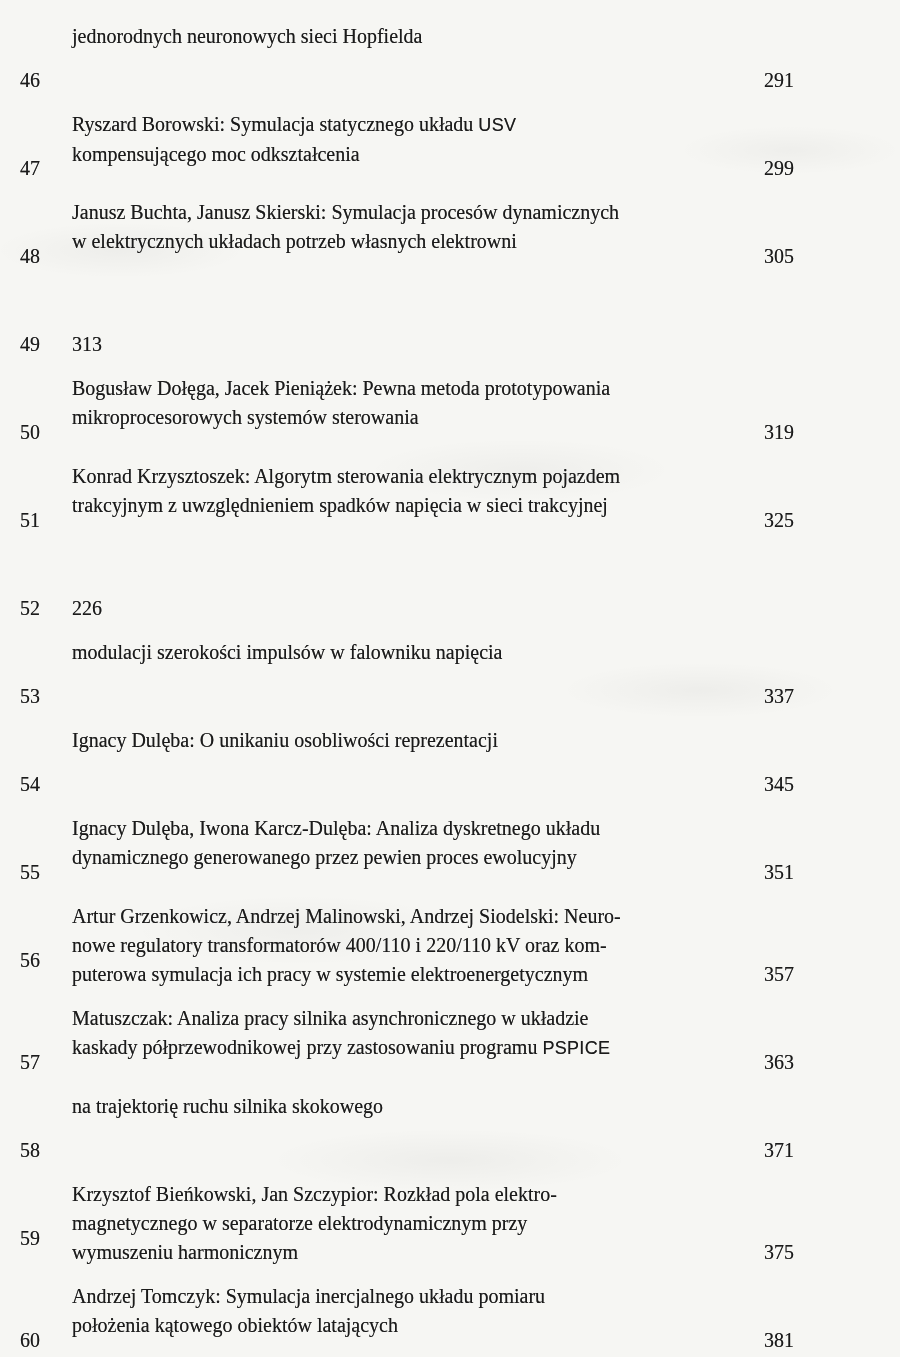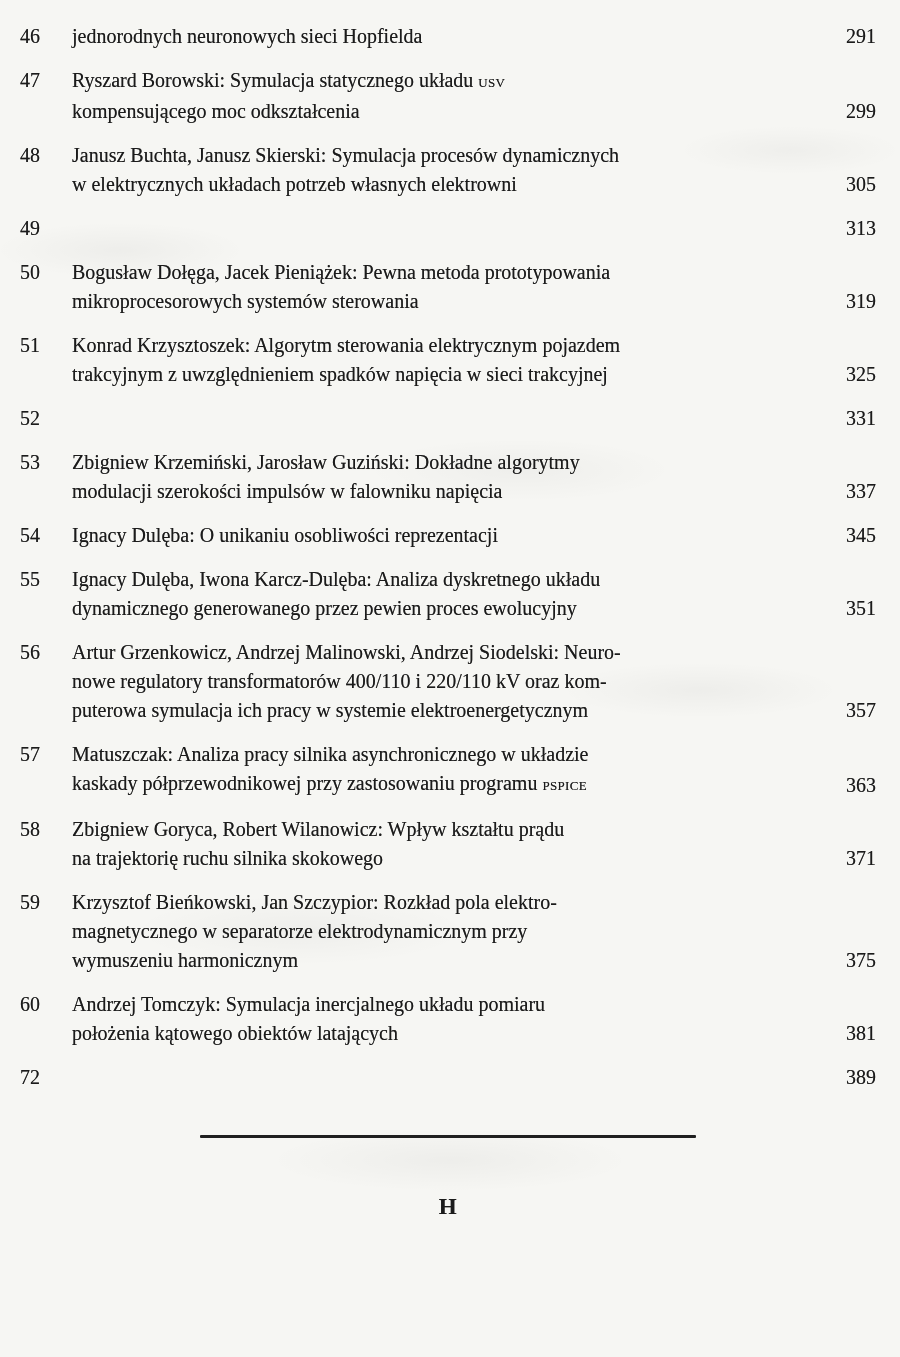--- a/index.html
+++ b/index.html
@@ -37,34 +37,34 @@
   .row {
     display: flex;
     margin-bottom: 15px;
     font-size: 20px;
     line-height: 29px;
     text-shadow: 0 0 0.5px rgba(0,0,0,0.55);
   }
   .num {
     flex: none;
     width: 52px;
+    margin-top: 44px;
   }
   .text {
     flex: none;
     width: 692px;
   }
   .line { white-space: nowrap; }
   .sans {
-    font-family: Liberation Serif, serif;
-    font-size: 13px;
+    font-family: Liberation Sans, sans-serif;
+    font-size: 18px;
     letter-spacing: 0.3px;
   }
   .pageno {
     flex: 1;
-    text-align: right;
     align-self: flex-end;
   }
   .footer-rule {
     width: 496px;
     height: 3px;
     background: #1f1f1f;
     margin: 43px auto 0 auto;
     border-radius: 1px;
   }
   .sig-mark {
@@ -121,26 +121,25 @@
       <div class="row">
         <span class="num">51</span>
         <div class="text">
           <div class="line"><span>Konrad Krzysztoszek: Algorytm sterowania elektrycznym pojazdem</span></div>
           <div class="line"><span>trakcyjnym z uwzględnieniem spadków napięcia w sieci trakcyjnej</span></div>
         </div>
         <span class="pageno">325</span>
       </div>
       <div class="row">
         <span class="num">52</span>
-        <span class="pageno">331</span>
+        <span class="pageno">226</span>
       </div>
       <div class="row">
         <span class="num">53</span>
         <div class="text">
-          <div class="line"><span>Zbigniew Krzemiński, Jarosław Guziński: Dokładne algorytmy</span></div>
           <div class="line"><span>modulacji szerokości impulsów w falowniku napięcia</span></div>
         </div>
         <span class="pageno">337</span>
       </div>
       <div class="row">
         <span class="num">54</span>
         <div class="text">
           <div class="line"><span>Ignacy Dulęba: O unikaniu osobliwości reprezentacji</span></div>
         </div>
         <span class="pageno">345</span>
@@ -166,21 +165,20 @@
         <span class="num">57</span>
         <div class="text">
           <div class="line"><span>Matuszczak: Analiza pracy silnika asynchronicznego w układzie</span></div>
           <div class="line"><span>kaskady półprzewodnikowej przy zastosowaniu programu </span><span class="sans">PSPICE</span></div>
         </div>
         <span class="pageno">363</span>
       </div>
       <div class="row">
         <span class="num">58</span>
         <div class="text">
-          <div class="line"><span>Zbigniew Goryca, Robert Wilanowicz: Wpływ kształtu prądu</span></div>
           <div class="line"><span>na trajektorię ruchu silnika skokowego</span></div>
         </div>
         <span class="pageno">371</span>
       </div>
       <div class="row">
         <span class="num">59</span>
         <div class="text">
           <div class="line"><span>Krzysztof Bieńkowski, Jan Szczypior: Rozkład pola elektro-</span></div>
           <div class="line"><span>magnetycznego w separatorze elektrodynamicznym przy</span></div>
           <div class="line"><span>wymuszeniu harmonicznym</span></div>

